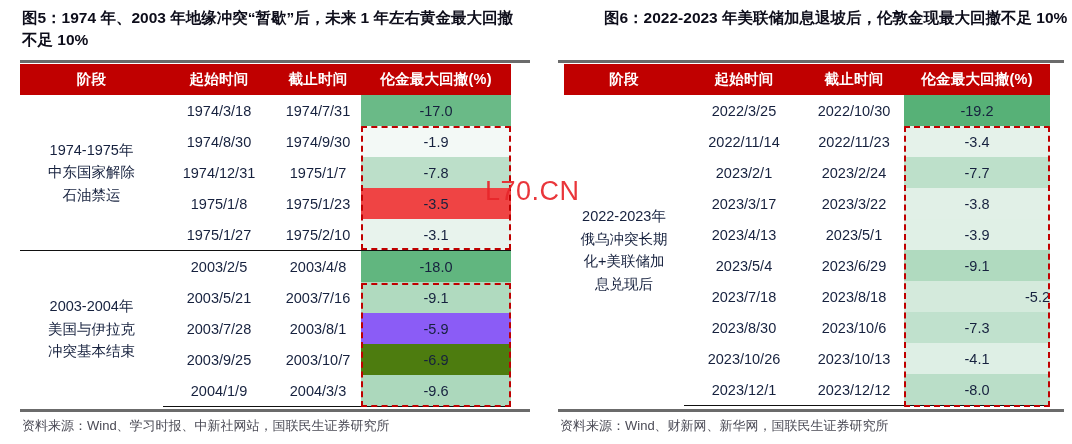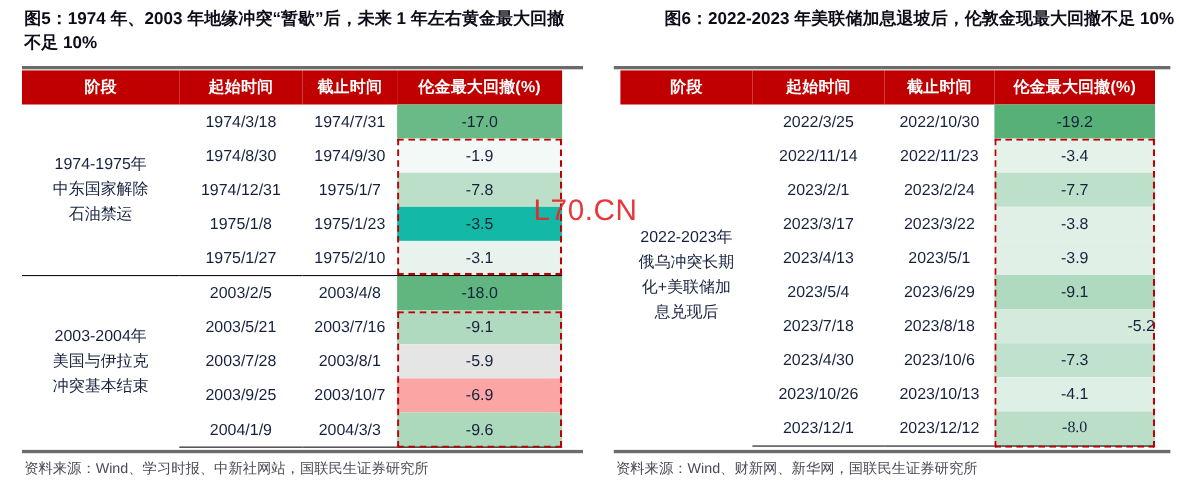--- a/index.html
+++ b/index.html
@@ -105,47 +105,47 @@
               <td class="val" style="background: rgb(243, 249, 246);">-1.9</td>
             </tr>
             <tr>
               <td>1974/12/31</td>
               <td>1975/1/7</td>
               <td class="val" style="background: rgb(188, 223, 201); text-align: center;">-7.8</td>
             </tr>
             <tr>
               <td>1975/1/8</td>
               <td>1975/1/23</td>
-              <td class="val" style="background: #14b8a6;">-3.5</td>
+              <td class="val" style="background: #ef4444;">-3.5</td>
             </tr>
             <tr>
               <td>1975/1/27</td>
               <td>1975/2/10</td>
               <td class="val" style="background: rgb(232, 243, 237);">-3.1</td>
             </tr>
             <tr class="sec-top">
               <td class="stage" rowspan="5">2003-2004年<br>美国与伊拉克<br>冲突基本结束</td>
               <td>2003/2/5</td>
               <td>2003/4/8</td>
               <td class="val" style="background: rgb(97, 182, 127);">-18.0</td>
             </tr>
             <tr>
               <td>2003/5/21</td>
               <td>2003/7/16</td>
               <td class="val" style="background: rgb(176, 218, 191);">-9.1</td>
             </tr>
             <tr>
               <td>2003/7/28</td>
               <td>2003/8/1</td>
-              <td class="val" style="background: #e5e5e5;">-5.9</td>
+              <td class="val" style="background: #8b5cf6;">-5.9</td>
             </tr>
             <tr>
               <td>2003/9/25</td>
               <td>2003/10/7</td>
-              <td class="val" style="background: #fca5a5;">-6.9</td>
+              <td class="val" style="background: #4d7c0f;">-6.9</td>
             </tr>
             <tr class="sec-bot">
               <td>2004/1/9</td>
               <td>2004/3/3</td>
               <td class="val" style="background: rgb(172, 216, 188);">-9.6</td>
             </tr>
           </tbody>
         </table>
       </div>
 
@@ -206,33 +206,33 @@
               <td>2023/5/4</td>
               <td>2023/6/29</td>
               <td class="val" style="background: rgb(176, 218, 191);">-9.1</td>
             </tr>
             <tr>
               <td>2023/7/18</td>
               <td>2023/8/18</td>
               <td class="val" style="background: rgb(212, 234, 220); text-align: right;">-5.2</td>
             </tr>
             <tr>
-              <td>2023/4/30</td>
+              <td>2023/8/30</td>
               <td>2023/10/6</td>
               <td class="val" style="background: rgb(192, 225, 205);">-7.3</td>
             </tr>
             <tr>
               <td>2023/10/26</td>
               <td>2023/10/13</td>
               <td class="val" style="background: rgb(222, 239, 229); margin-top: 6px;">-4.1</td>
             </tr>
             <tr class="sec-bot">
               <td>2023/12/1</td>
               <td>2023/12/12</td>
-              <td class="val" style="background: rgb(186, 222, 200); font-family: Liberation Serif, serif;">-8.0</td>
+              <td class="val" style="background: rgb(186, 222, 200);">-8.0</td>
             </tr>
           </tbody>
         </table>
       </div>
 
     <div class="foot-rule" style="left:22px;width:506px;top:409px;"></div>
     <div class="source" style="left:24px;top:417px;">资料来源：Wind、财新网、新华网，国联民生证券研究所</div>
   <div class="dash" style="left: 368px; top: 126px; width: 146px; height: 281px;"></div>
     </div>
 

